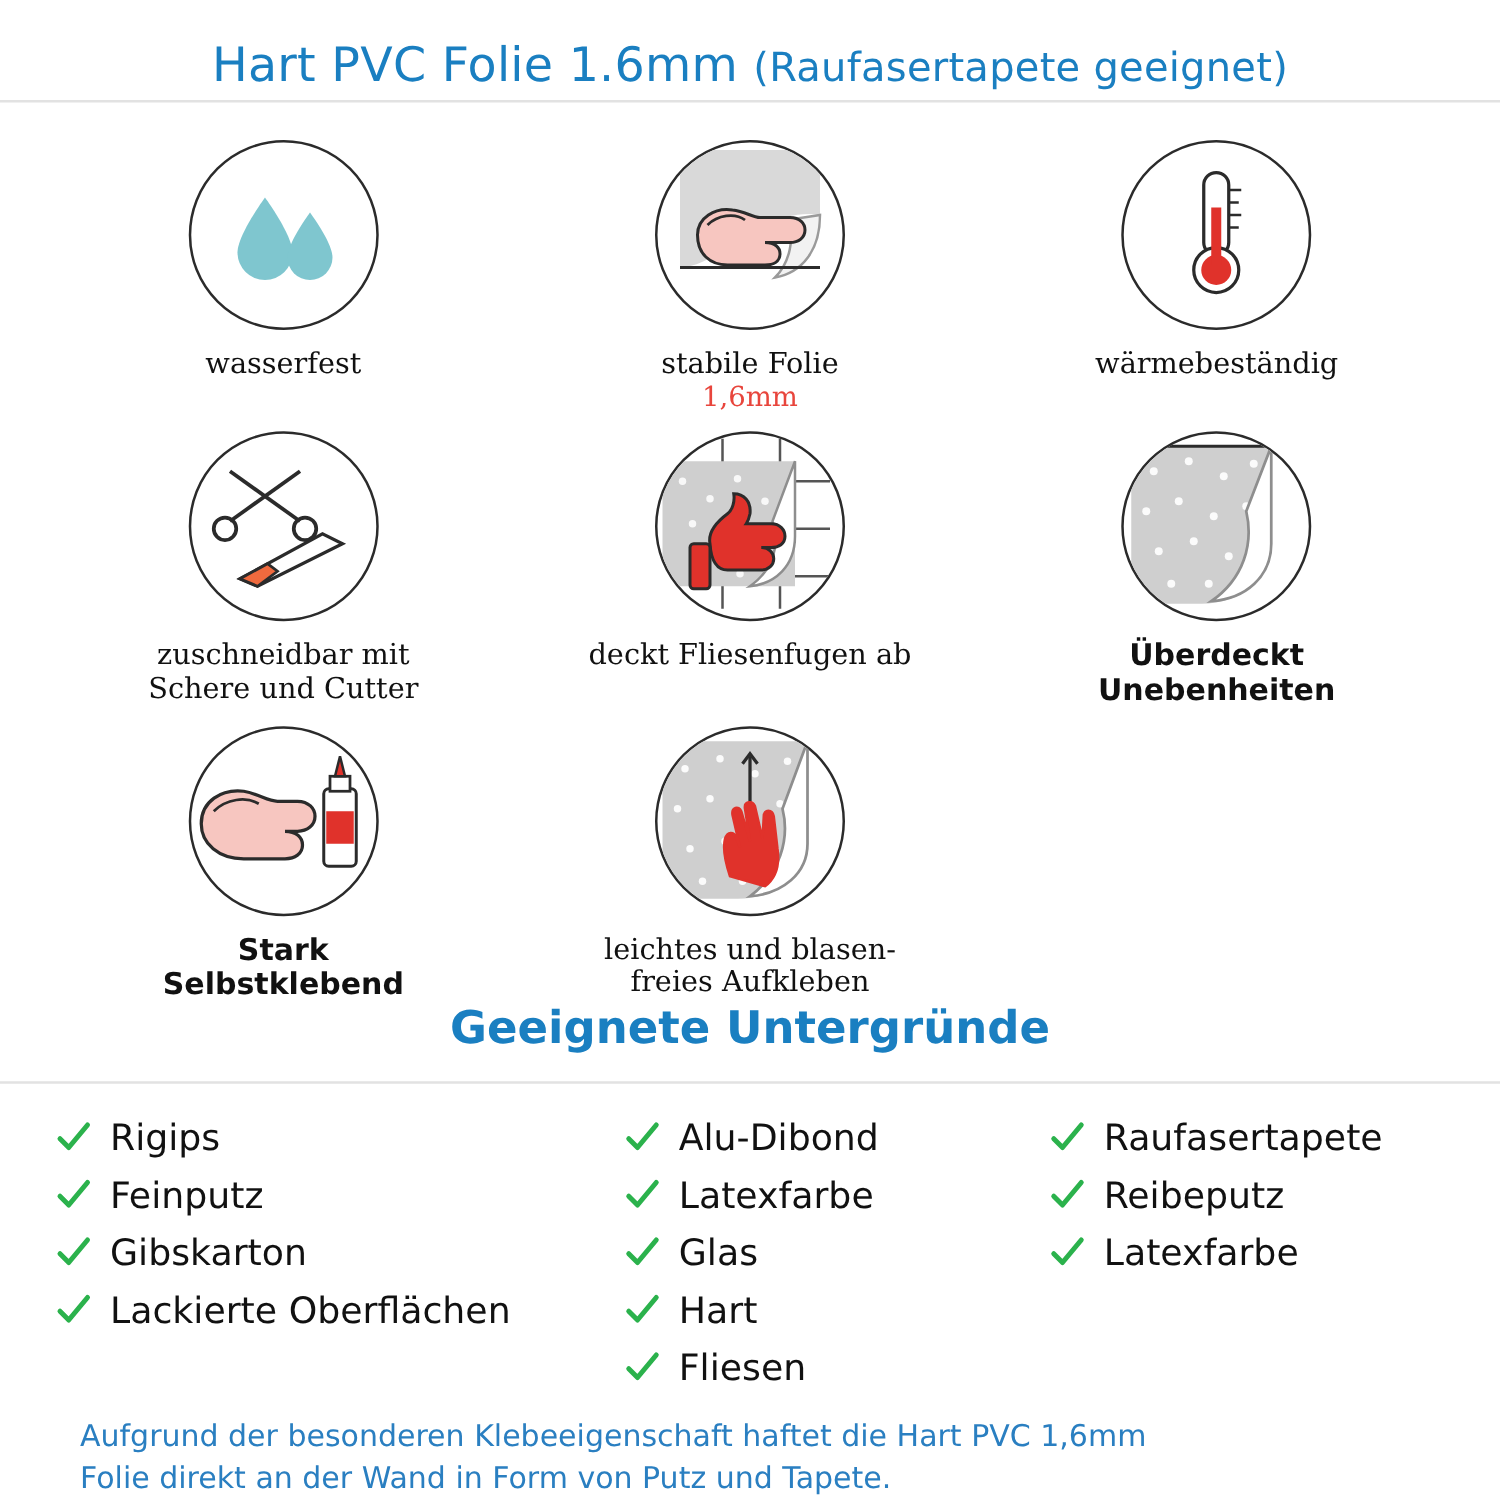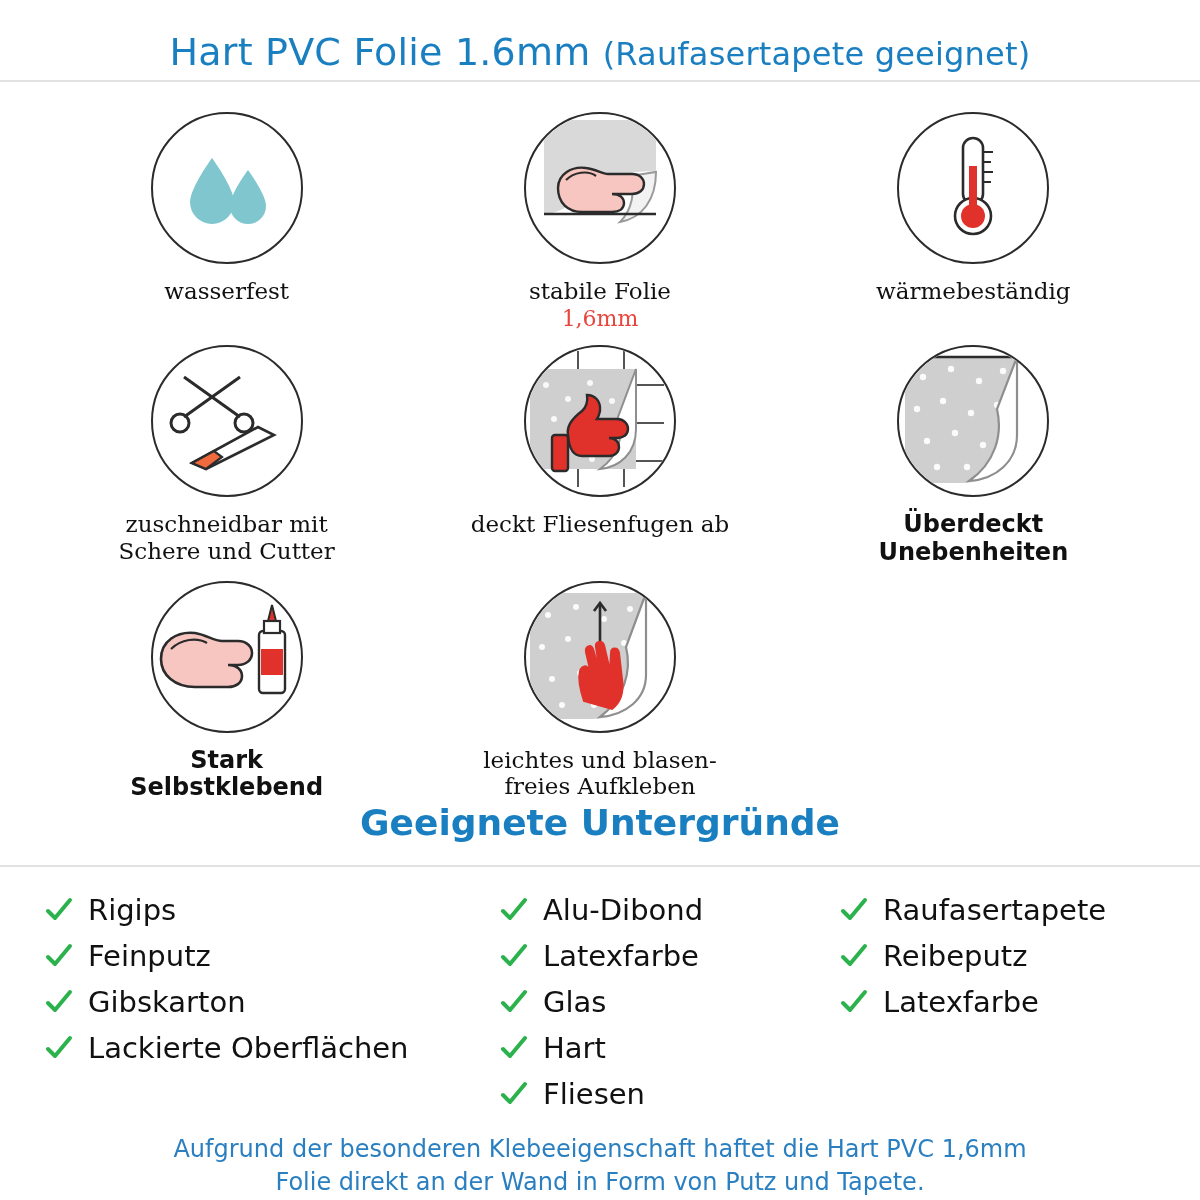--- a/index.html
+++ b/index.html
@@ -72,25 +72,24 @@
     grid-template-columns: 455px 340px auto;
   }
   .col { display: flex; flex-direction: column; gap: 4px; }
   .sub-item { display: flex; align-items: center; gap: 14px; height: 42px; }
   .check { width: 30px; height: 30px; flex: 0 0 30px; display:block; }
   .sub-label { font-size: 29px; color: #111; font-family: "DejaVu Sans", sans-serif; }
 
   
   .footer {
     margin-top: 18px;
-    text-align: center;
     color: #2a7fc1;
     font-size: 24px;
     line-height: 1.4;
-    padding: 0 32px;
+    padding: 0 64px;
   }
 </style>
 </head>
 <body>
 
 <div class="page">
 
   <div class="header">
     <div class="header-title">
       <span>Hart PVC Folie 1.6mm </span><span class="sub">(Raufasertapete geeignet)</span>

